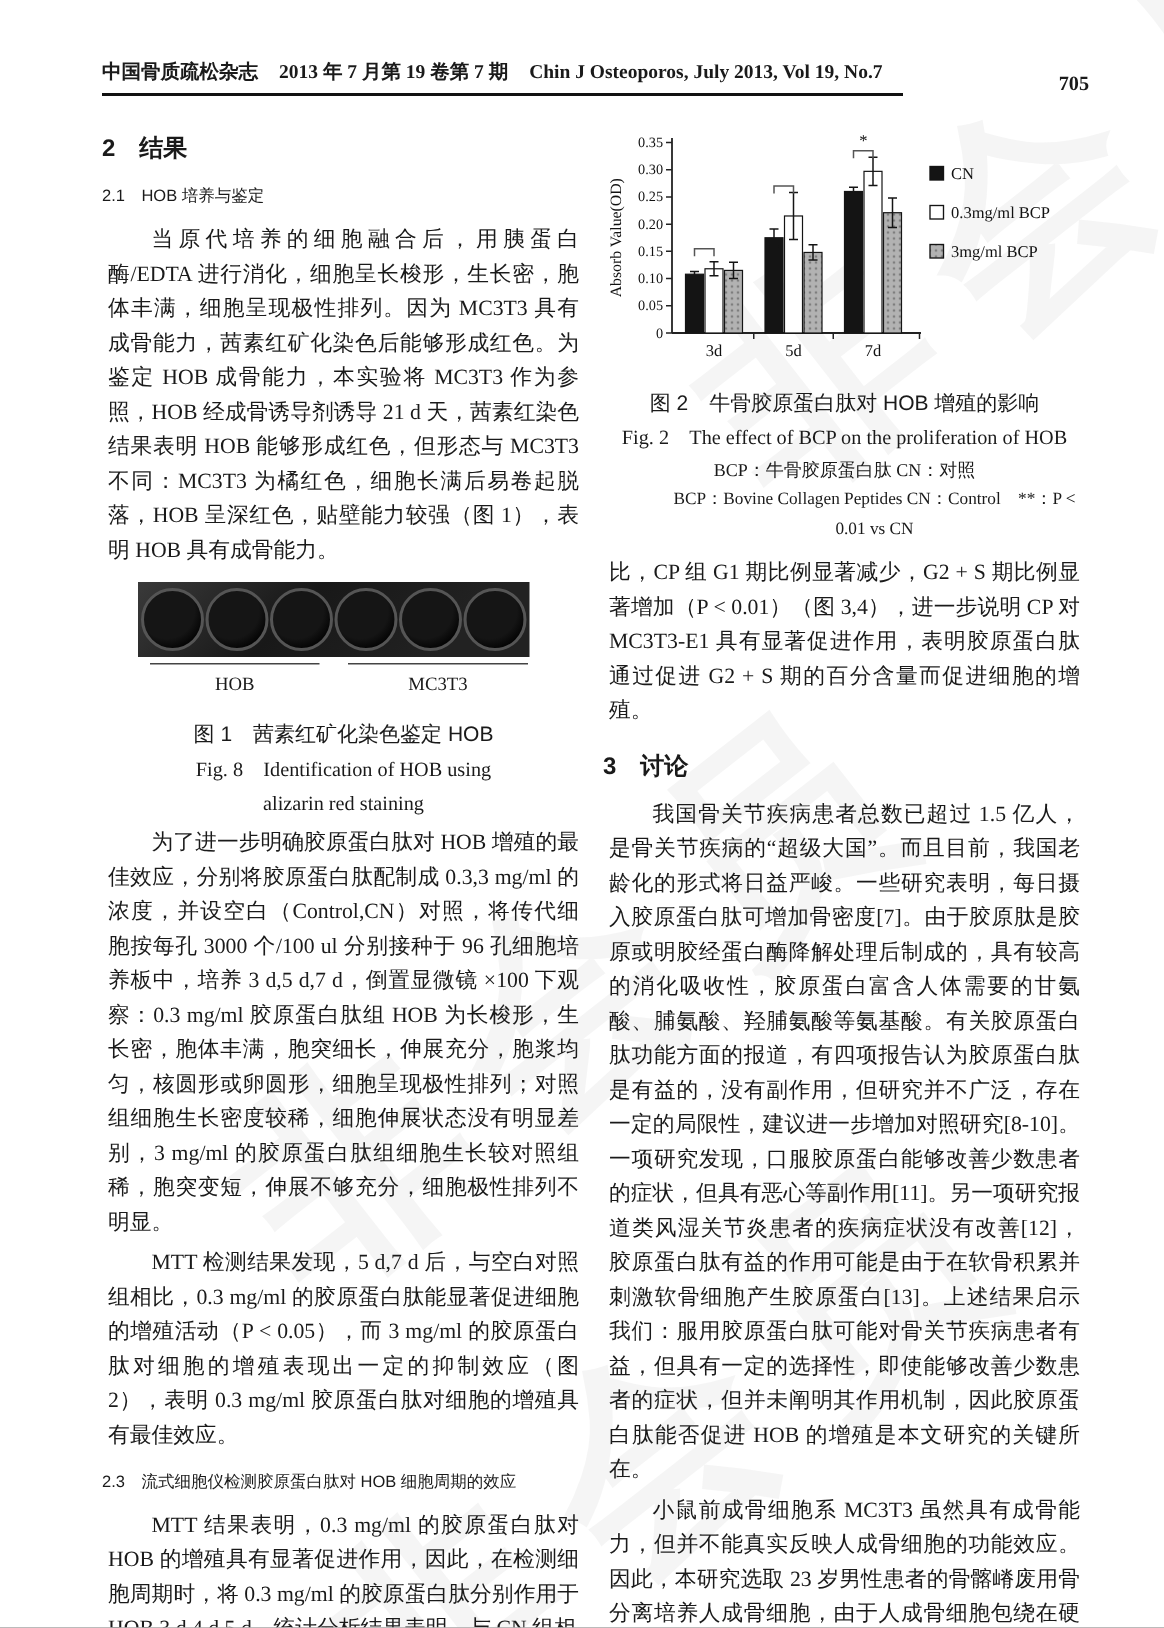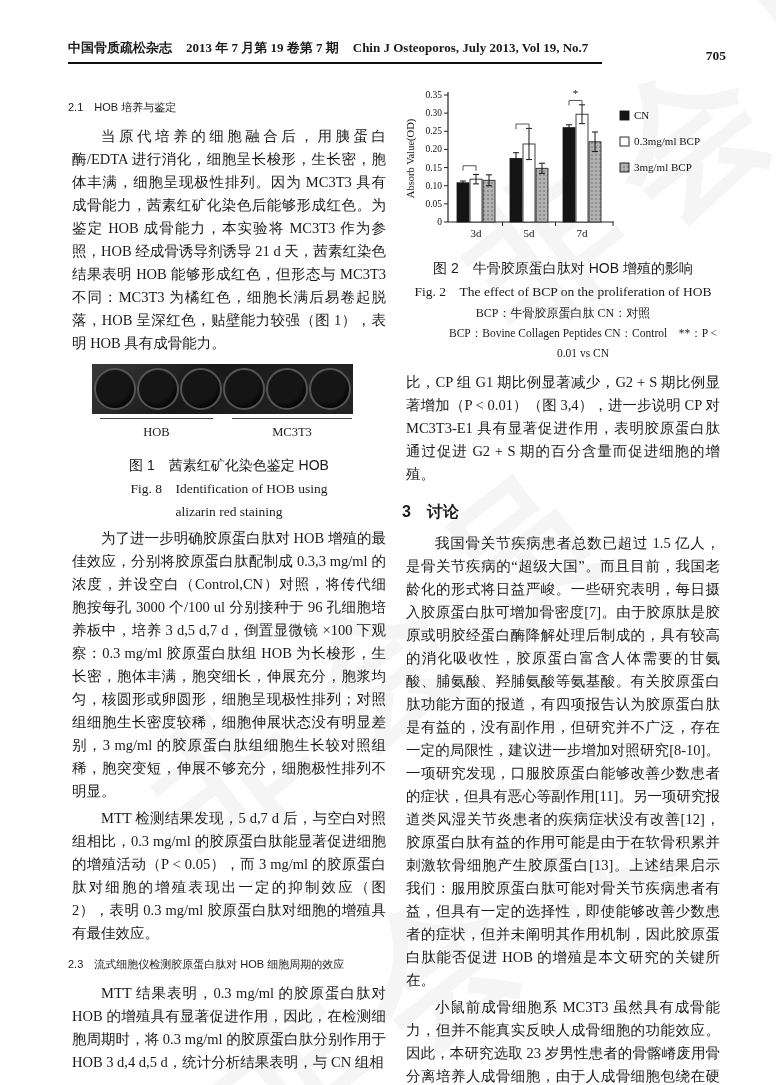--- a/index.html
+++ b/index.html
@@ -85,20 +85,21 @@
   <div class="wm wm3">非会员</div>
 
   <div class="header">
     <div class="journal-line">
       <span>中国骨质疏松杂志</span><span>2013 年 7 月第 19 卷第 7 期</span><span>Chin J Osteoporos, July 2013, Vol 19, No.7</span>
     </div>
     <div class="pageno">705</div>
   </div>
 
   <div class="col col-left">
+    <h2 style="margin-top:0;">2　结果</h2>
     <h3>2.1　HOB 培养与鉴定</h3>
     <p>当原代培养的细胞融合后，用胰蛋白酶/EDTA 进行消化，细胞呈长梭形，生长密，胞体丰满，细胞呈现极性排列。因为 MC3T3 具有成骨能力，茜素红矿化染色后能够形成红色。为鉴定 HOB 成骨能力，本实验将 MC3T3 作为参照，HOB 经成骨诱导剂诱导 21 d 天，茜素红染色结果表明 HOB 能够形成红色，但形态与 MC3T3 不同：MC3T3 为橘红色，细胞长满后易卷起脱落，HOB 呈深红色，贴壁能力较强（图 1），表明 HOB 具有成骨能力。</p>
 
     <div class="fig1">
       <div class="fig1-plate">
         <div class="well"></div>
         <div class="well"></div>
         <div class="well"></div>
         <div class="well"></div>
         <div class="well"></div>

